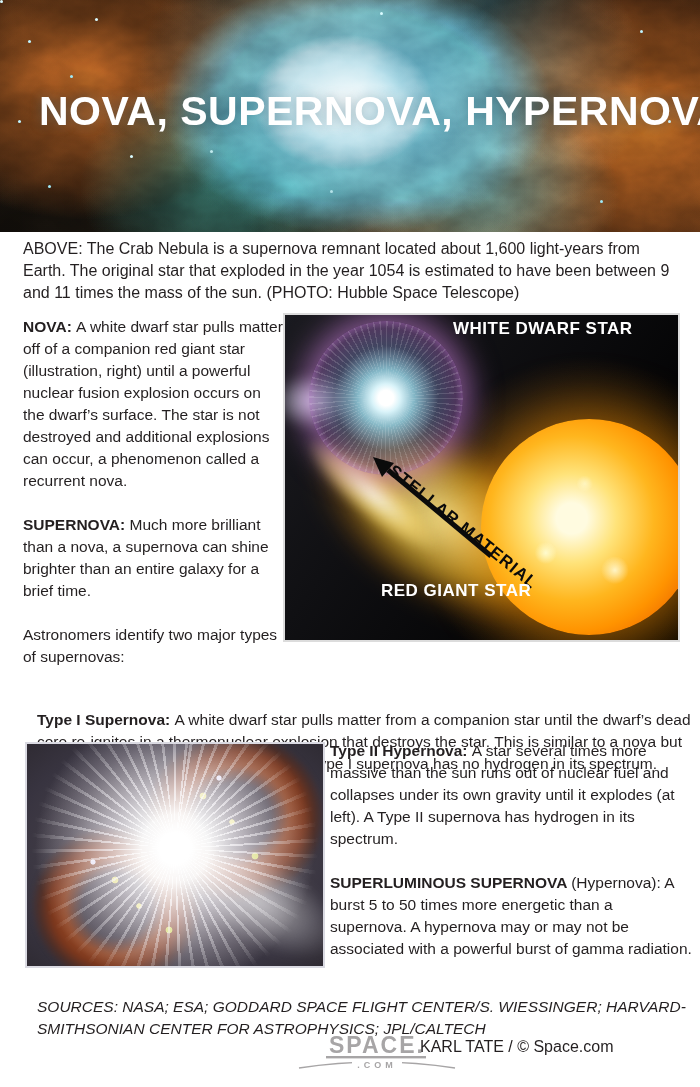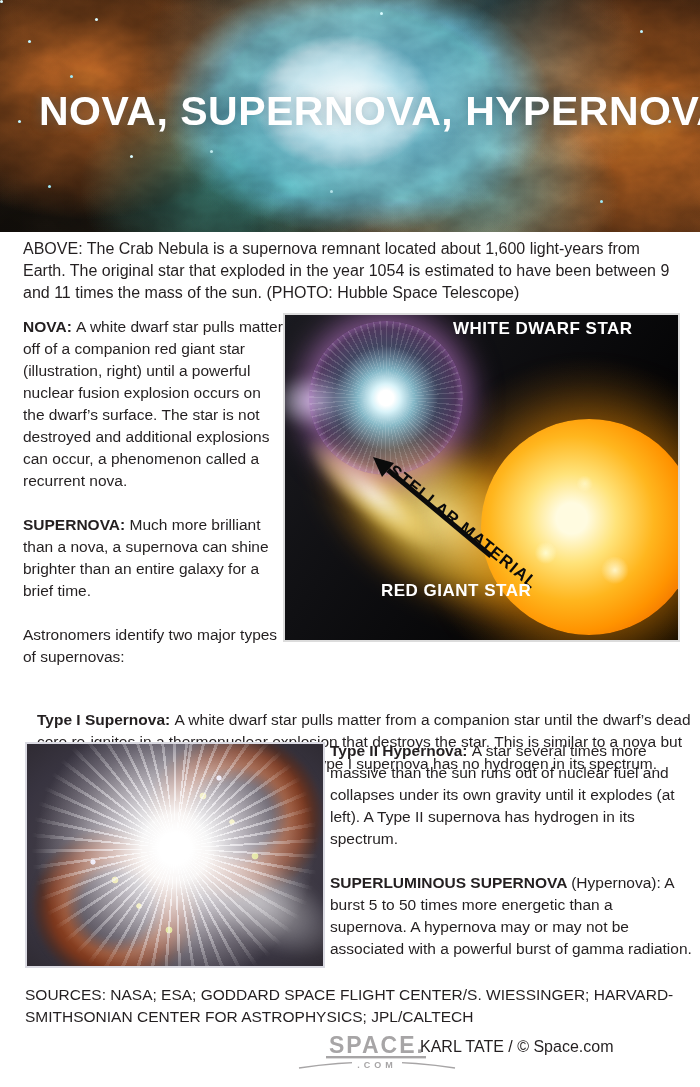--- a/index.html
+++ b/index.html
@@ -31,21 +31,21 @@
     letter-spacing:.5px;color:#ffffff;white-space:nowrap;text-shadow:0 0 12px rgba(40,90,110,.45);}
 
   
   .caption{position:absolute;left:23px;top:238px;width:658px;margin:0;font-size:16px;line-height:22px;}
   .col-left{position:absolute;left:23px;top:316px;width:262px;}
   .para{margin:0 0 22px 0;font-size:15.5px;line-height:22px;}
   .hd{font-weight:bold;}
   .hd::after{content:" ";}
   .type1{position:absolute;left:23px;top:695px;width:656px;margin:14px;font-size:15.5px;line-height:22px;}
   .col-right{position:absolute;left:330px;top:740px;width:362px;}
-  .sources{position:absolute;left:25px;top:984px;width:650px;margin:0;font-size:15.5px;line-height:22px;}
+  .sources{position:absolute;left:25px;top:984px;width:650px;margin:12px;font-size:15.5px;line-height:22px;font-style:italic;}
 
   
   .nova-fig{position:absolute;left:283px;top:313px;width:397px;height:329px;margin:0;
     box-sizing:border-box;border:2px solid #dcdcdc;overflow:hidden;
     background:linear-gradient(125deg,#1b1b20 0%,#101013 35%,#050506 70%,#000 100%);}
   .rg-glow{position:absolute;left:130px;top:40px;width:340px;height:340px;border-radius:50%;
     background:radial-gradient(circle, rgba(255,150,20,.4), rgba(255,150,20,0) 70%);}
   .stream{position:absolute;left:10px;top:120px;width:300px;height:170px;
     transform:rotate(33deg);border-radius:50%;filter:blur(10px);
     background:radial-gradient(ellipse closest-side, rgba(255,236,150,.95), rgba(255,196,40,.6) 55%, rgba(255,150,10,.22) 80%, rgba(255,150,10,0));}

